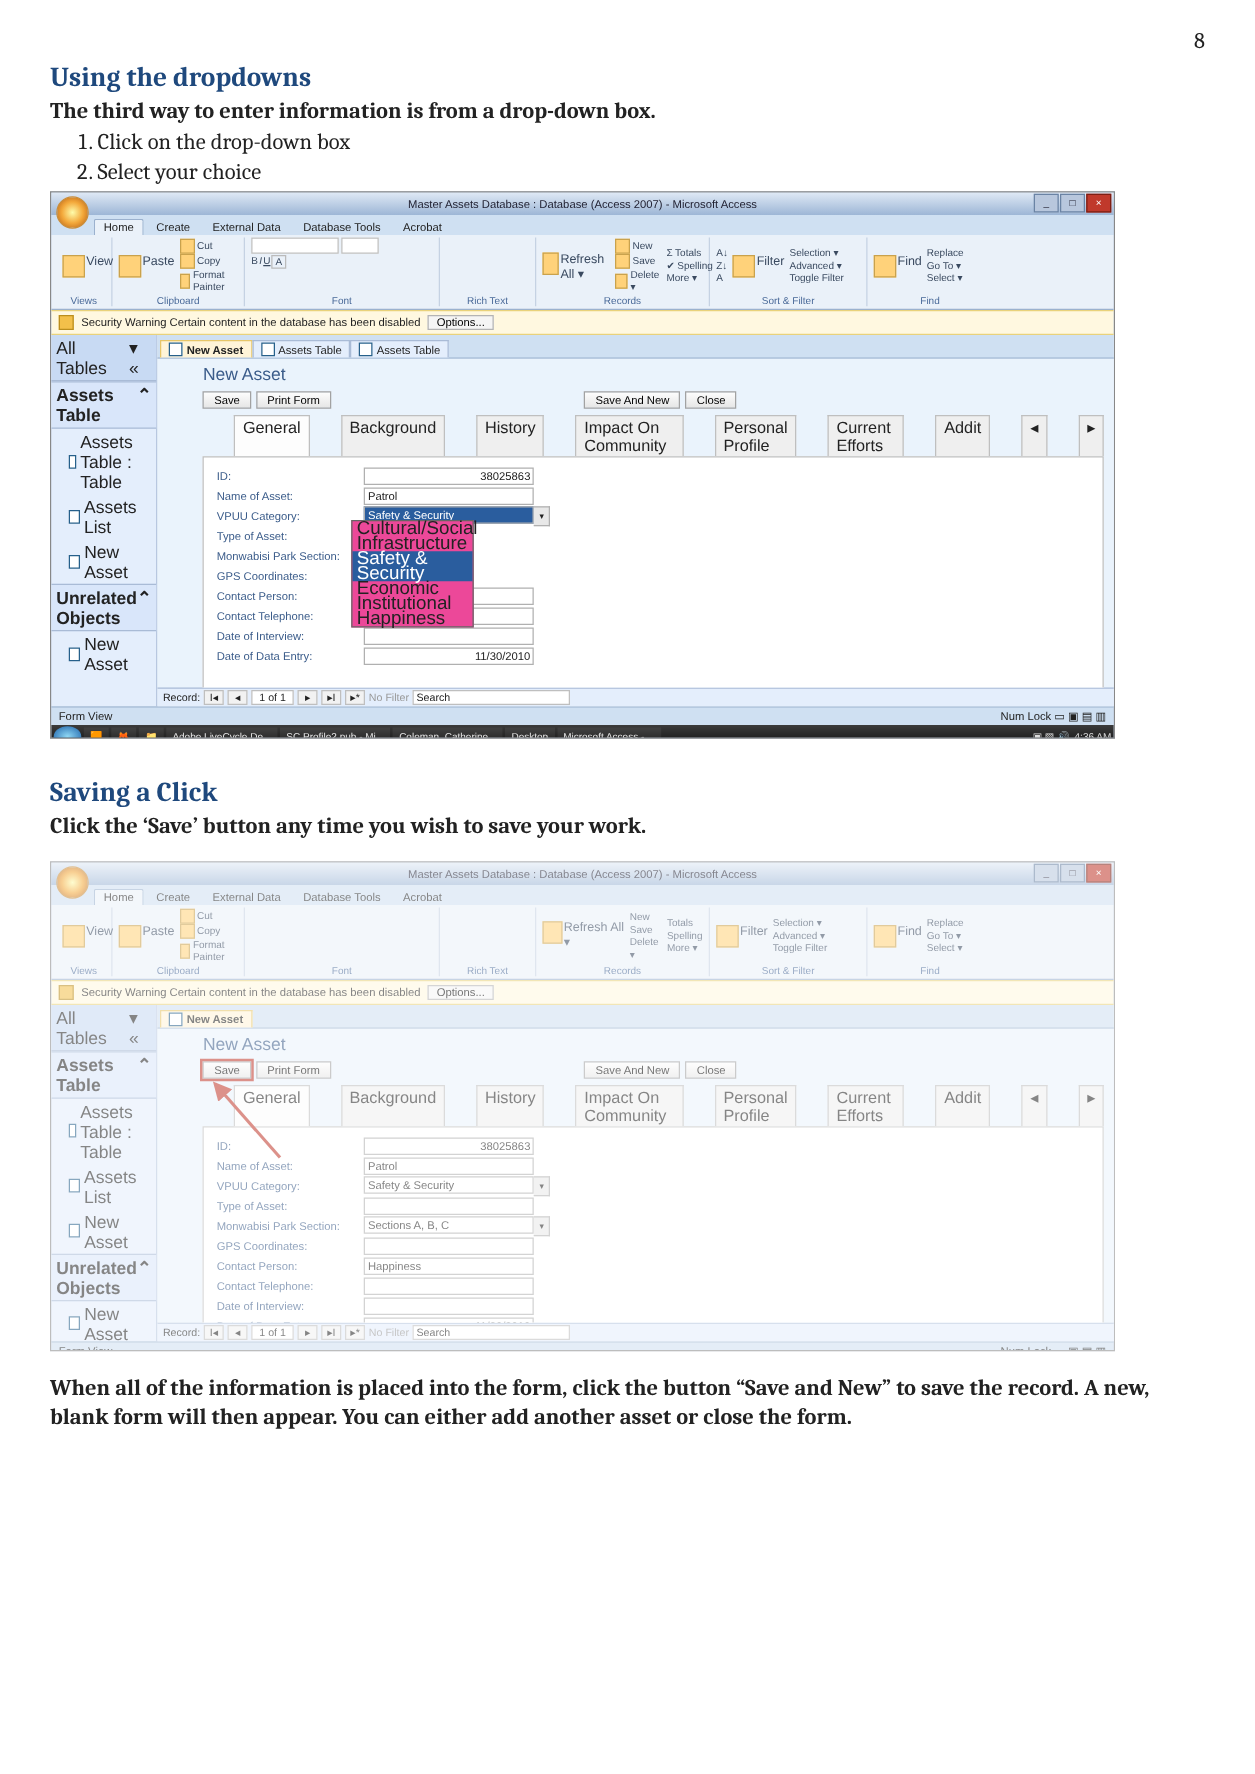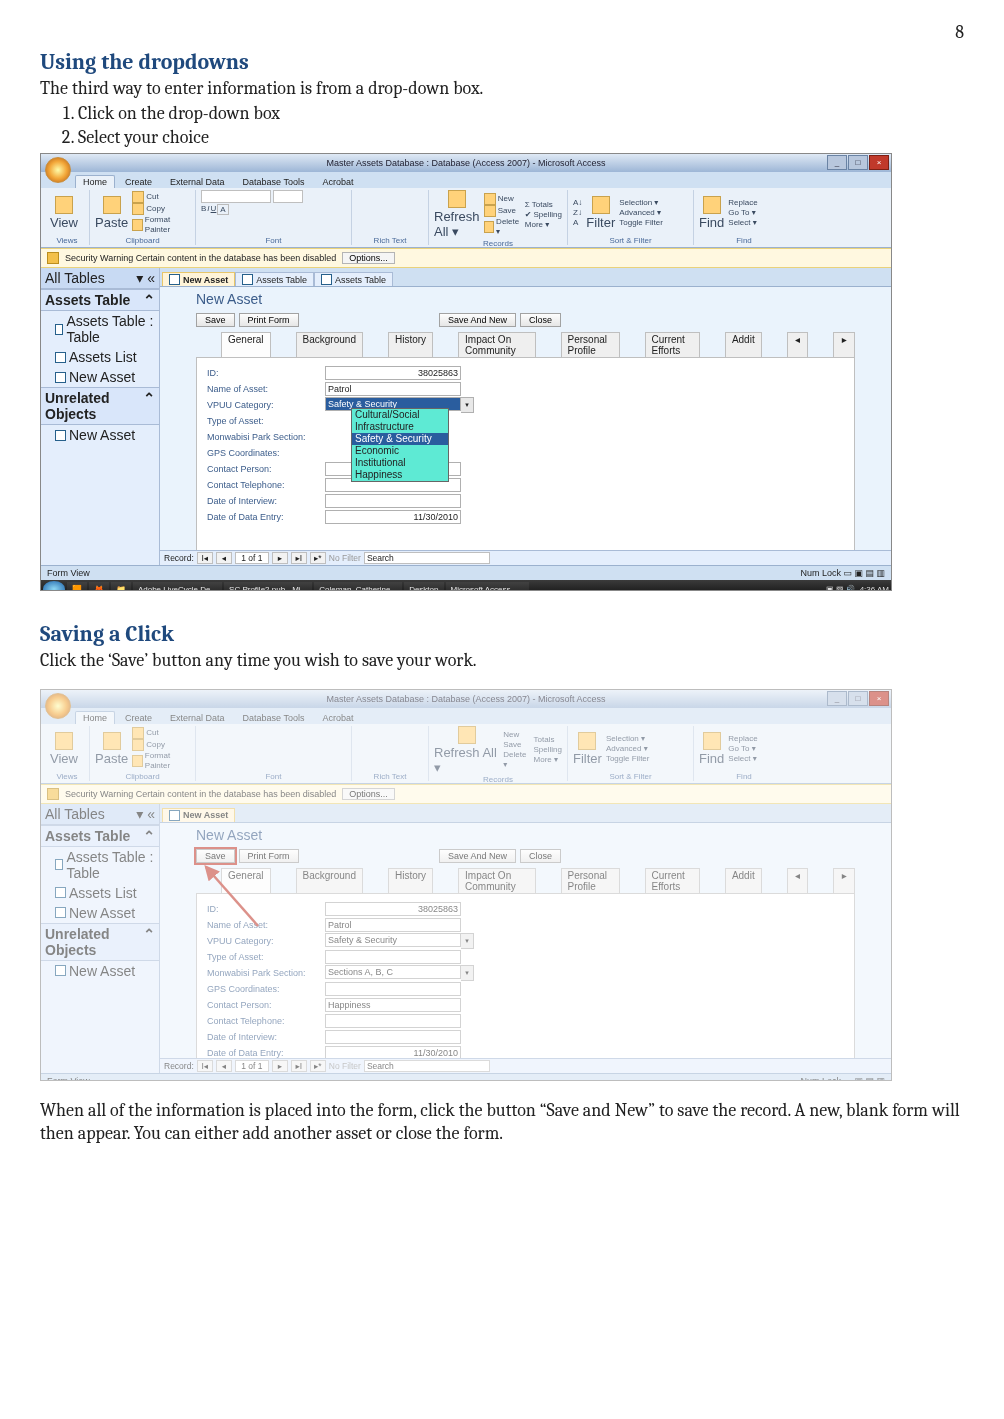--- a/index.html
+++ b/index.html
@@ -2,21 +2,21 @@
 <html><head>
 <meta charset="utf-8">
 <style>
   body {
     margin:0; padding:22px 40px; width:1004px; box-sizing:border-box;
     font-family:"Cambria","Times New Roman",serif; font-size:18px; color:#222;
     background:#fff;
   }
   .page-number { text-align:right; font-size:18px; margin-bottom:6px;}
   h2.section { color:#1F497D; font-size:22px; margin:0 0 2px 0; font-weight:bold;}
-  p  { margin:0 0 2px 0; line-height:1.3;}
+  p  { margin:0 0 2px 0; line-height:1.3;font-weight:bold;}
   ol { margin:0 0 4px 38px; padding:0; line-height:1.3;}
   li { margin:0;}
   .screenshot {
     width:850px; height:436px; background:#c9d6e7;
     position:relative; border:1px solid #888; font-family:"Segoe UI",Tahoma,sans-serif;
     font-size:9px; color:#222; overflow:hidden;
   }
   .titlebar {
     height:18px; display:flex; align-items:center; justify-content:center;
     background:linear-gradient(#dfe9f5,#9db6d6); font-size:9px; color:#223; position:relative;
@@ -25,21 +25,21 @@
   .winbtn { width:18px;height:13px;background:#b8c7dd;border:1px solid #6a83a4;display:flex;align-items:center;justify-content:center;font-size:8px;}
   .winbtn.close{background:#c0392b;color:#fff;border-color:#7d1f14;}
   .office-orb{width:24px;height:24px;border-radius:50%;background:radial-gradient(#fefcaa,#f3a83a,#b05710);position:absolute;left:4px;top:3px;border:1px solid #c98e3c;z-index:5;}
   .ribbon-tabs{height:16px;background:#cfe0f2;padding-left:34px;display:flex;align-items:flex-end;gap:2px;}
   .ribbon-tab{padding:1px 7px;font-size:9px;border:1px solid transparent;border-bottom:none;}
   .ribbon-tab.active{background:#eaf1f9;border-color:#9bb1ce;border-radius:2px 2px 0 0;}
   .ribbon-body{height:55px;background:#eaf1f9;border-bottom:1px solid #9bb1ce;display:flex;padding:2px 4px;gap:0;}
   .rgroup{border-right:1px solid #c5d2e3;padding:0 5px;display:flex;flex-direction:column;justify-content:space-between;}
   .rgroup-title{font-size:8px;color:#4a6a99;text-align:center;}
   .rgroup-inner{flex:1;display:flex;align-items:center;gap:4px;font-size:8px;color:#3a4a60;}
-  .big-btn{display:flex;flex-direction:column;align-items:center;font-size:13px;gap:1px;}
+  .big-btn{display:flex;flex-direction:row;font-size:10px;gap:1px;}
   .ricon{width:16px;height:16px;background:#ffd27a;border:1px solid #c9a24d;}
   .ricon.sm{width:10px;height:10px;}
   .stack{display:flex;flex-direction:column;gap:0;font-size:8px;line-height:10px;}
   .stack span{display:flex;align-items:center;gap:2px;}
   .secwarn{height:18px;background:#fff8e0;border-top:1px solid #e9d27b;border-bottom:1px solid #e9d27b;display:flex;align-items:center;gap:6px;padding:0 6px;font-size:9px;}
   .shield{width:10px;height:10px;background:#f3c04a;border:1px solid #bb8e1e;}
   .opt-btn{border:1px solid #b4b4b4;background:#f5f5f5;padding:0 6px;font-size:9px;}
   .navpane{width:118px;background:#e4eefc;border-right:1px solid #a9bbd6;font-size:14px;}
   .np-header{background:#c8daf3;padding:2px 4px;border-bottom:1px solid #a9bbd6;display:flex;justify-content:space-between;}
   .np-group{background:#d9e6fa;padding:2px 4px;font-weight:bold;border-top:1px solid #a9bbd6;border-bottom:1px solid #a9bbd6;display:flex;justify-content:space-between;}
@@ -48,31 +48,31 @@
   .formarea{flex:1;background:#eaf3fc;display:flex;flex-direction:column;}
   .doc-tabs{height:18px;background:#cfe0f2;display:flex;align-items:flex-end;gap:0;padding-left:2px;border-bottom:1px solid #9bb1ce;}
   .doc-tab{padding:1px 6px;background:#e4eefc;border:1px solid #a9bbd6;border-bottom:none;font-size:9px;display:flex;gap:3px;align-items:center;}
   .doc-tab.active{background:#fff4d8;border-color:#e7c669;font-weight:bold;}
   .form-scroll{flex:1;overflow:hidden;background:#eaf3fc;}
   .form-head{font-size:14px;color:#3b5c8a;padding:4px 36px;}
   .btn-row{display:flex;gap:4px;padding:2px 36px;}
   .btn-row .spacer{flex:1;}
   .fbtn{border:1px solid #a2a2a2;background:linear-gradient(#fdfdfd,#e6e6e6);padding:1px 8px;font-size:9px;}
   .formtabs{display:flex;margin:3px 36px 0;}
-  .ftab{padding:1px 6px;border:1px solid #bfbfbf;border-bottom:none;background:#efefef;font-size:10px;margin-left:25px;}
+  .ftab{padding:1px 6px;border:1px solid #bfbfbf;border-bottom:none;background:#efefef;font-size:13px;margin-left:25px;}
   .ftab.active{background:#fdfdfd;}
   .ftab.nav{width:12px;text-align:center;}
   .form-body{background:#ffffff;margin:0 36px;border:1px solid #bfbfbf;padding:6px 10px;height:190px;}
   .frow{display:flex;align-items:center;font-size:9px;margin:2px 0;height:14px;}
   .flabel{width:118px;color:#3b5c8a;}
   .finput{border:1px solid #b0b0b0;width:130px;height:12px;padding:0 2px;display:flex;align-items:center;background:#fff;}
   .finput.r{justify-content:flex-end;}
   .fselect{display:flex;}
   .fselect .arrow{width:12px;height:14px;border:1px solid #b0b0b0;border-left:none;background:#e8e8e8;display:flex;align-items:center;justify-content:center;font-size:7px;}
-  .dropdown{position:absolute;border:1px solid #666;background:#5eead4;font-size:10px;z-index:10;margin-left:36px;}
+  .dropdown{position:absolute;border:1px solid #666;background:#ec4899;font-size:15px;z-index:10;}
   .ddi{padding:0 3px;line-height:12px;}
   .ddi.sel{background:#2a5d9e;color:#fff;}
   .recnav{height:14px;background:#e4eefc;border-top:1px solid #a9bbd6;display:flex;align-items:center;gap:3px;font-size:8.5px;padding:0 4px;}
   .rn-btn{border:1px solid #bfbfbf;background:#f2f2f2;width:14px;text-align:center;}
   .rn-input{border:1px solid #bfbfbf;background:#fff;width:32px;text-align:center;}
   .statusbar{height:14px;background:#cfe0f2;border-top:1px solid #9bb1ce;display:flex;align-items:center;font-size:9px;padding:0 6px;justify-content:space-between;}
   .taskbar{height:18px;background:linear-gradient(#3b3b3b,#0e0e0e);display:flex;align-items:center;padding:0 2px;gap:2px;}
   .start{width:22px;height:16px;border-radius:50%;background:radial-gradient(#8ed7f4,#1a5fa8);}
   .tbitem{background:rgba(255,255,255,.06);color:#e8e8e8;font-size:8px;padding:0 5px;height:14px;display:flex;align-items:center;gap:3px;}
   .tray{margin-left:auto;color:#ddd;font-size:8px;display:flex;align-items:center;gap:4px;}

